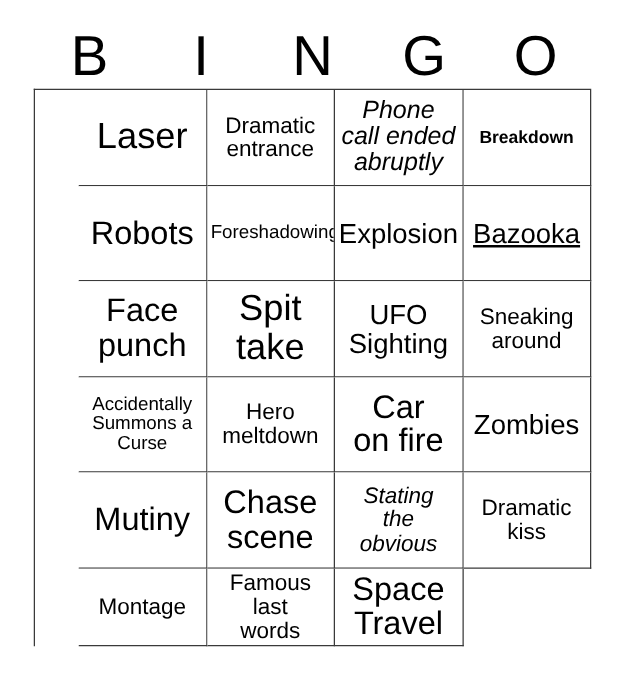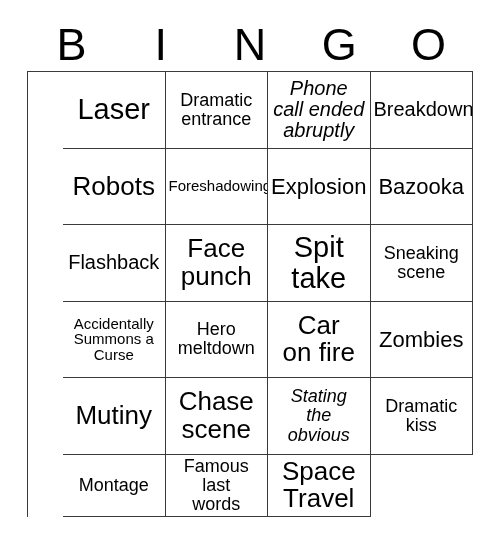--- a/index.html
+++ b/index.html
@@ -80,21 +80,21 @@
     white-space: pre-line;
     word-break: normal;
   }
 
   
   .fs-xxl .cell-text { font-size: 29px; }
   .fs-xl  .cell-text { font-size: 26px; }
   .fs-l   .cell-text { font-size: 22px; }
   .fs-m   .cell-text { font-size: 18px; }
   .fs-s   .cell-text { font-size: 20px; font-style: italic; }
-  .fs-xs  .cell-text { font-size: 20px; }
+  .fs-xs  .cell-text { font-size: 14px; font-weight: bold; }
   .fs-xxs .cell-text { font-size: 15px; }
 </style>
 </head>
 <body style="background: rgb(255, 255, 255); color: rgb(0, 0, 0);">
 
 <div id="bingo-card">
 
   <div id="bingo-header">
     <div class="header-letter">B</div>
     <div class="header-letter">I</div>
@@ -123,38 +123,39 @@
     <div class="bingo-cell fs-xl" style="border-right-color: rgb(58, 58, 58); border-bottom-color: rgb(58, 58, 58);">
         <span class="cell-text">Robots</span>
       </div>
 
     <div class="bingo-cell fs-xxs" style="border-right-color: rgb(58, 58, 58); border-bottom-color: rgb(58, 58, 58);">
         <span class="cell-text">Foreshadowing</span>
       </div>
     <div class="bingo-cell fs-l" style="border-right-color: rgb(58, 58, 58); border-bottom-color: rgb(58, 58, 58);">
         <span class="cell-text">Explosion</span>
       </div>
-    <div class="bingo-cell fs-l" style="border-right-color: rgb(58, 58, 58); border-bottom-color: rgb(58, 58, 58);">
+    <div class="bingo-cell fs-l" style="border-right-color: rgb(58, 58, 58); border-bottom-color: rgb(58, 58, 58); text-decoration: underline;">
         <span class="cell-text">Bazooka</span>
-      </div>
-    <div class="bingo-cell fs-xs" style="border-right-color: rgb(58, 58, 58); border-bottom-color: rgb(58, 58, 58);">
-        <span class="cell-text">Flashback</span>
       </div>
     <div class="bingo-cell fs-xl" style="border-right-color: rgb(58, 58, 58); border-bottom-color: rgb(58, 58, 58);">
         <span class="cell-text">Face
 punch</span>
       </div>
 
     <div class="bingo-cell fs-xxl" style="border-right-color: rgb(58, 58, 58); border-bottom-color: rgb(58, 58, 58);">
         <span class="cell-text">Spit
 take</span>
       </div>
+    <div class="bingo-cell fs-l" style="border-right-color: rgb(58, 58, 58); border-bottom-color: rgb(58, 58, 58);">
+        <span class="cell-text">UFO
+Sighting</span>
+      </div>
     <div class="bingo-cell fs-m" style="border-right-color: rgb(58, 58, 58); border-bottom-color: rgb(58, 58, 58);">
         <span class="cell-text">Sneaking
-scene</span>
+around</span>
       </div>
     <div class="bingo-cell fs-xxs" style="border-right-color: rgb(58, 58, 58); border-bottom-color: rgb(58, 58, 58);">
         <span class="cell-text">Accidentally
 Summons a
 Curse</span>
       </div>
 
     <div class="bingo-cell fs-m" style="border-right-color: rgb(58, 58, 58); border-bottom-color: rgb(58, 58, 58);">
         <span class="cell-text">Hero
 meltdown</span>

